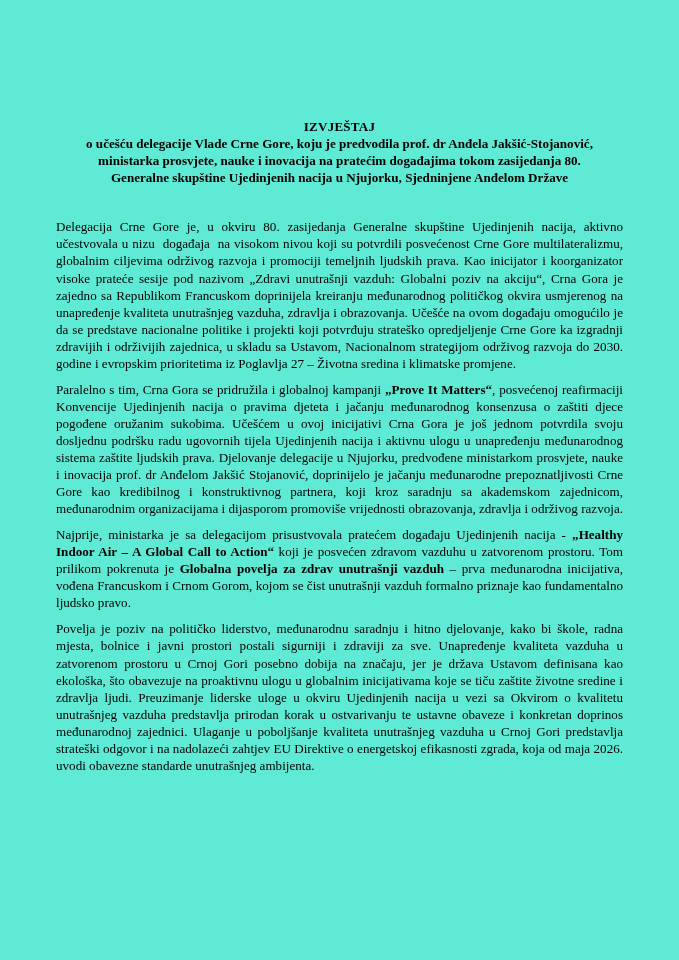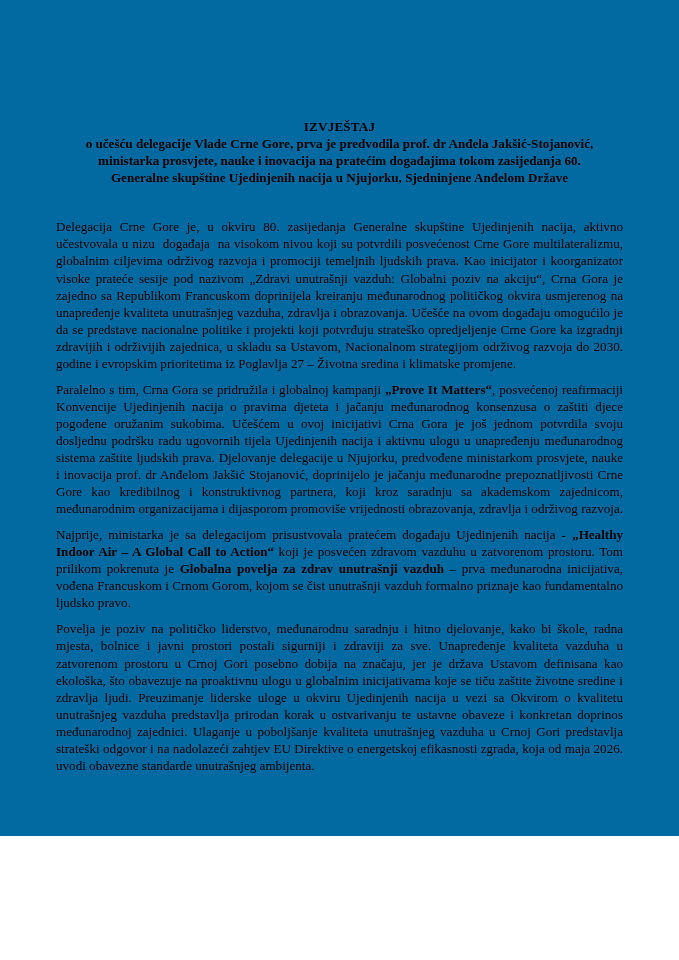--- a/index.html
+++ b/index.html
@@ -10,22 +10,22 @@
   body {
     width: 679px;
     height: 960px;
     font-family: "Liberation Serif", "DejaVu Serif", serif;
     color: #000000;
     -webkit-font-smoothing: antialiased;
   }
   .page {
     position: relative;
     width: 679px;
-    height: 836px;
-    background: #0369a1;
+    height: 960px;
+    background: #5eead4;
     box-sizing: border-box;
     padding: 0;
     overflow: hidden;
   }
   .doc-body {
     position: absolute;
     left: 56px;
     top: 0;
     width: 567px;
   }
@@ -61,22 +61,22 @@
   .wsp { white-space: pre-wrap; }
 </style>
 </head>
 <body>
 
 <div class="page">
   <div class="doc-body">
 
     <div class="title-block">
       <span class="title-main">IZVJEŠTAJ</span>
-      <span class="title-sub">o učešću delegacije Vlade Crne Gore, prva je predvodila prof. dr Anđela Jakšić-Stojanović,</span>
-      <span class="title-sub">ministarka prosvjete, nauke i inovacija na pratećim događajima tokom zasijedanja 60.</span>
+      <span class="title-sub">o učešću delegacije Vlade Crne Gore, koju je predvodila prof. dr Anđela Jakšić-Stojanović,</span>
+      <span class="title-sub">ministarka prosvjete, nauke i inovacija na pratećim događajima tokom zasijedanja 80.</span>
       <span class="title-sub">Generalne skupštine Ujedinjenih nacija u Njujorku, Sjedninjene Anđelom Države</span>
     </div>
 
     <p class="para first wsp">Delegacija Crne Gore je, u okviru 80. zasijedanja Generalne skupštine Ujedinjenih nacija, aktivno učestvovala u nizu  događaja  na visokom nivou koji su potvrdili posvećenost Crne Gore multilateralizmu, globalnim ciljevima održivog razvoja i promociji temeljnih ljudskih prava. Kao inicijator i koorganizator visoke prateće sesije pod nazivom „Zdravi unutrašnji vazduh: Globalni poziv na akciju“, Crna Gora je zajedno sa Republikom Francuskom doprinijela kreiranju međunarodnog političkog okvira usmjerenog na unapređenje kvaliteta unutrašnjeg vazduha, zdravlja i obrazovanja. Učešće na ovom događaju omogućilo je da se predstave nacionalne politike i projekti koji potvrđuju strateško opredjeljenje Crne Gore ka izgradnji zdravijih i održivijih zajednica, u skladu sa Ustavom, Nacionalnom strategijom održivog razvoja do 2030. godine i evropskim prioritetima iz Poglavlja 27 – Životna sredina i klimatske promjene.</p>
 
     <p class="para"><span>Paralelno s tim, Crna Gora se pridružila i globalnoj kampanji </span><span class="b">„Prove It Matters“</span><span>, posvećenoj reafirmaciji Konvencije Ujedinjenih nacija o pravima djeteta i jačanju međunarodnog konsenzusa o zaštiti djece pogođene oružanim sukobima. Učešćem u ovoj inicijativi Crna Gora je još jednom potvrdila svoju dosljednu podršku radu ugovornih tijela Ujedinjenih nacija i aktivnu ulogu u unapređenju međunarodnog sistema zaštite ljudskih prava. Djelovanje delegacije u Njujorku, predvođene ministarkom prosvjete, nauke i inovacija prof. dr Anđelom Jakšić Stojanović, doprinijelo je jačanju međunarodne prepoznatljivosti Crne Gore kao kredibilnog i konstruktivnog partnera, koji kroz saradnju sa akademskom zajednicom, međunarodnim organizacijama i dijasporom promoviše vrijednosti obrazovanja, zdravlja i održivog razvoja.</span></p>
 
     <p class="para"><span>Najprije, ministarka je sa delegacijom prisustvovala pratećem događaju Ujedinjenih nacija - </span><span class="b">„Healthy Indoor Air – A Global Call to Action“</span><span> koji je posvećen zdravom vazduhu u zatvorenom prostoru. Tom prilikom pokrenuta je </span><span class="b">Globalna povelja za zdrav unutrašnji vazduh</span><span> – prva međunarodna inicijativa, vođena Francuskom i Crnom Gorom, kojom se čist unutrašnji vazduh formalno priznaje kao fundamentalno ljudsko pravo.</span></p>
 
     <p class="para">Povelja je poziv na političko liderstvo, međunarodnu saradnju i hitno djelovanje, kako bi škole, radna mjesta, bolnice i javni prostori postali sigurniji i zdraviji za sve. Unapređenje kvaliteta vazduha u zatvorenom prostoru u Crnoj Gori posebno dobija na značaju, jer je država Ustavom definisana kao ekološka, što obavezuje na proaktivnu ulogu u globalnim inicijativama koje se tiču zaštite životne sredine i zdravlja ljudi. Preuzimanje liderske uloge u okviru Ujedinjenih nacija u vezi sa Okvirom o kvalitetu unutrašnjeg vazduha predstavlja prirodan korak u ostvarivanju te ustavne obaveze i konkretan doprinos međunarodnoj zajednici. Ulaganje u poboljšanje kvaliteta unutrašnjeg vazduha u Crnoj Gori predstavlja strateški odgovor i na nadolazeći zahtjev EU Direktive o energetskoj efikasnosti zgrada, koja od maja 2026. uvodi obavezne standarde unutrašnjeg ambijenta.</p>

